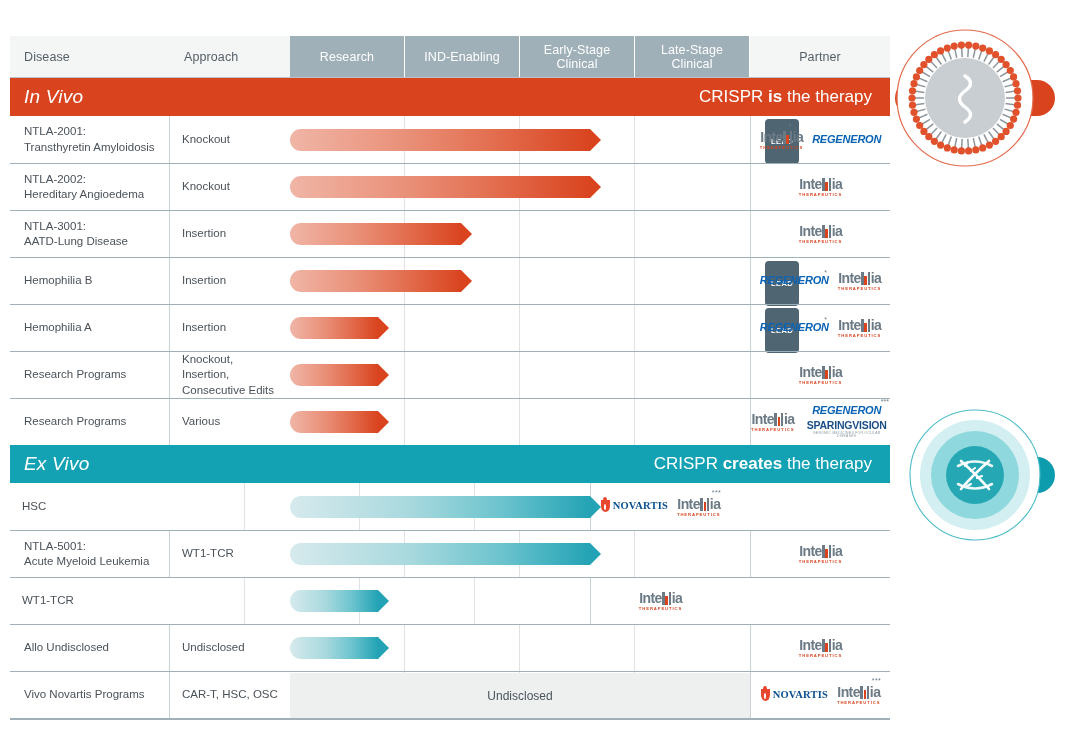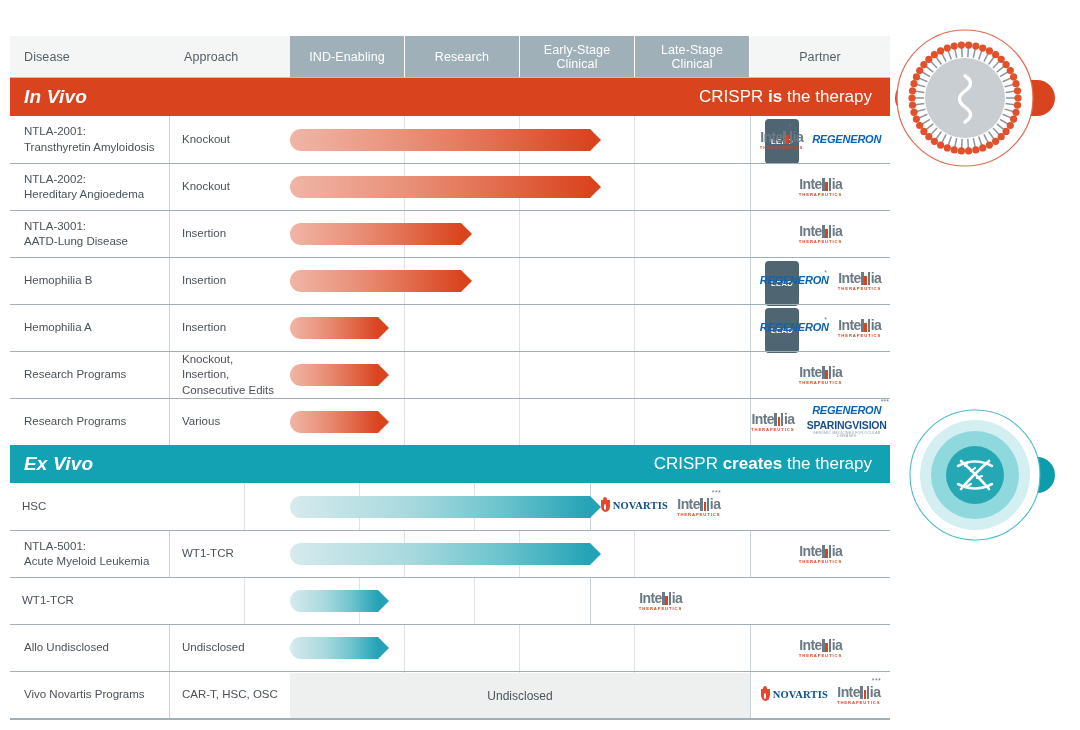--- a/index.html
+++ b/index.html
@@ -59,21 +59,21 @@
   .banner {
     height: 38px;
     display: flex;
     align-items: center;
     justify-content: space-between;
     padding: 0 18px 0 14px;
     color: #ffffff;
     position: relative;
     z-index: 3;
   }
-  .banner-title { font-size: 19px; font-weight: bold; font-style: italic; letter-spacing: .2px; }
+  .banner-title { font-size: 19px; font-weight: normal; font-style: italic; letter-spacing: .2px; }
   .banner-tag { font-size: 17px; font-weight: 300; }
   .banner-tag b { font-weight: bold; }
   .banner.invivo { background: #d9441f; }
   .banner.exvivo { background: #12a2b4; }
 
   
   .brow {
     height: 47px;
     position: relative;
     border-top: 1px solid #9fb0b8;
@@ -242,22 +242,22 @@
   #helix-deco{ left: 905px; top: 400px; }
 </style>
 </head>
 <body>
 
 <div class="pipeline">
   <div id="table-body">
       <div class="row hdr">
         <div class="c-prog">Disease</div>
         <div class="c-appr">Approach</div>
+        <div class="c-stage">Research</div>
         <div class="c-stage">IND-Enabling</div>
-        <div class="c-stage">Research</div>
         <div class="c-stage">Early-Stage<br>Clinical</div>
         <div class="c-stage">Late-Stage<br>Clinical</div>
         <div class="c-partner">Partner</div>
         <div class="hdr-line"></div>
       </div>
       <div class="banner invivo">
         <span class="banner-title">In Vivo</span>
         <span class="banner-tag">CRISPR <b>is</b> the therapy</span>
       </div>
       <div class="row brow first">

